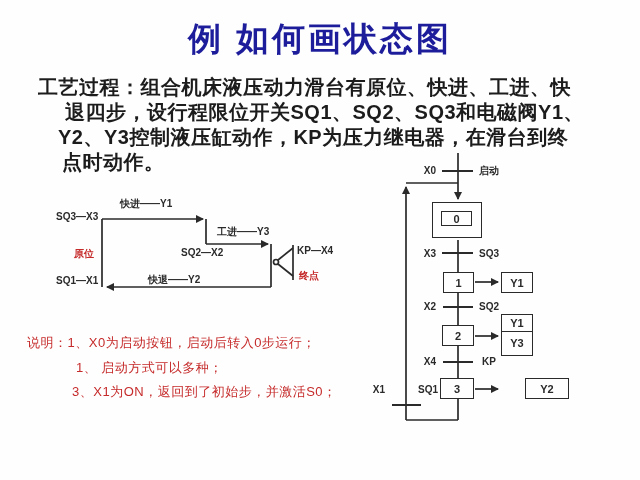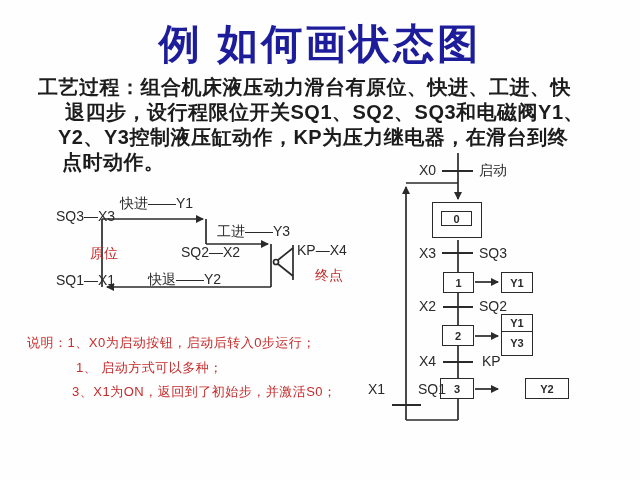--- a/index.html
+++ b/index.html
@@ -4,32 +4,32 @@
 <style>
   html,body{margin:0;padding:0;}
   body{
     width:640px;height:480px;position:relative;background:#fefefe;
     font-family:"Liberation Sans","DejaVu Sans",sans-serif;
     overflow:hidden;
   }
   .abs{position:absolute;}
   #title{
     left:0;top:17px;width:640px;text-align:center;
-    font-size:41px;font-weight:bold;letter-spacing:3px;color:#1d1d9c;
+    font-size:33px;font-weight:bold;letter-spacing:3px;color:#1d1d9c;
   }
   .para-line{
     color:#1c1c1c;font-size:20px;font-weight:600;letter-spacing:0.5px;white-space:nowrap;
   }
   .note-line{
     color:#c62b2b;font-size:13px;font-weight:normal;letter-spacing:0.5px;white-space:nowrap;
   }
   .dlabel{
-    color:#2a2a2a;font-size:14px;font-weight:normal;white-space:nowrap;line-height:11px;
+    color:#2a2a2a;font-size:10px;font-weight:bold;white-space:nowrap;line-height:11px;
   }
-  .dlabel.red{color:#c62b2b;margin-left:16px;}
+  .dlabel.red{color:#c62b2b;}
   .dlabel.right{text-align:right;}
   svg{position:absolute;left:0;top:0;}
   .sbox{
     position:absolute;border:1.6px solid #2a2a2a;background:#fefefe;
     display:flex;align-items:center;justify-content:center;
     font-size:11px;font-weight:bold;color:#2a2a2a;box-sizing:border-box;
   }
   .sbox.noflex{display:block;}
   .cell{
     display:flex;align-items:center;justify-content:center;

